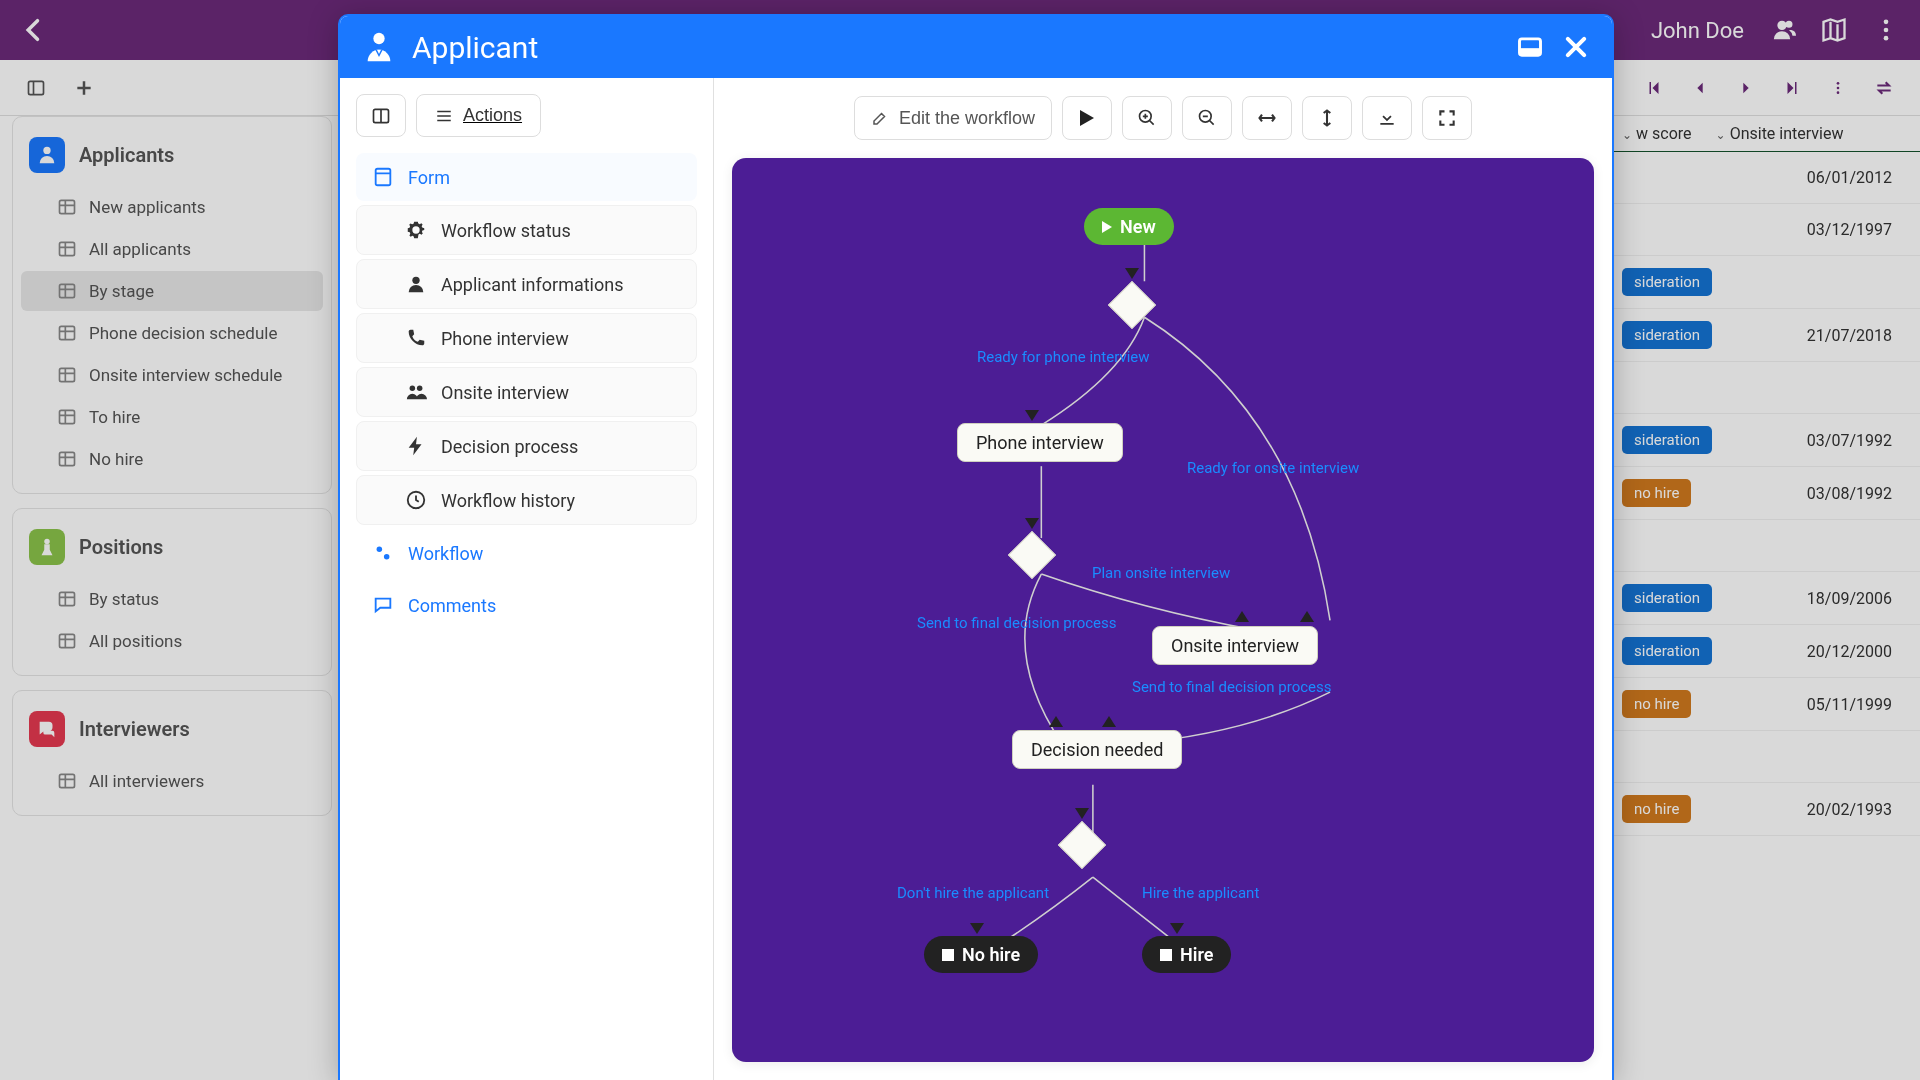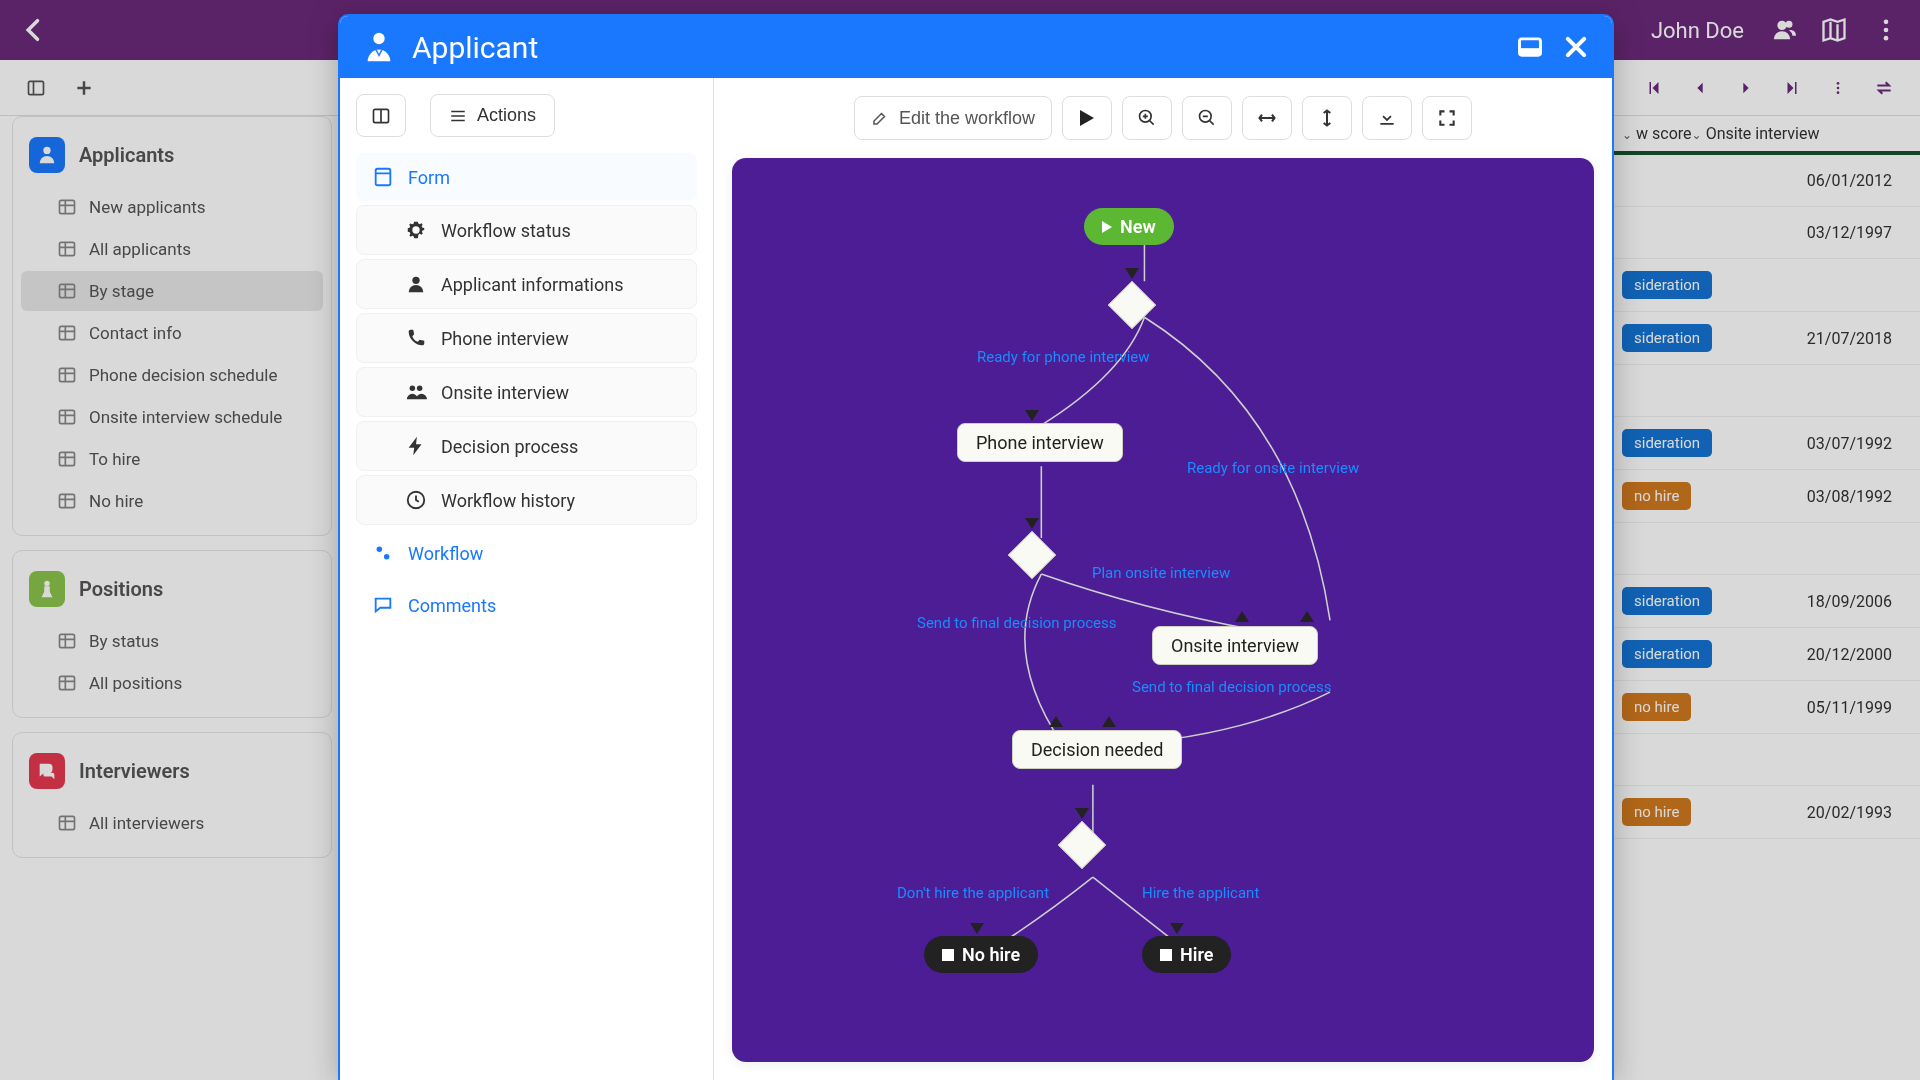--- a/index.html
+++ b/index.html
@@ -23,42 +23,42 @@
 .sidebar-group { background: #fff; border: 1px solid #e4e4e4; border-radius: 10px; margin-bottom: 14px; padding: 12px 0; }
 .sidebar-group-header { display: flex; align-items: center; gap: 14px; padding: 8px 16px 12px; }
 .sidebar-group-icon { width: 36px; height: 36px; border-radius: 8px; display: flex; align-items: center; justify-content: center; }
 .sidebar-group-title { font-size: 20px; font-weight: 600; color: #555; }
 .sidebar-item { display: flex; align-items: center; gap: 12px; padding: 10px 16px 10px 36px; color: #555; font-size: 17px; cursor: pointer; border-radius: 6px; margin: 2px 8px; }
 .sidebar-item.active { background: #e8e8e8; }
 .table-icon { width: 20px; height: 20px; fill: #888; }
 
 
 .data-bg { position: absolute; top: 116px; right: 0; bottom: 0; width: 310px; z-index: 1; }
-.data-head { display: flex; padding: 8px 12px; color: #333; font-size: 16px; border-bottom: 4px solid #14532d; }
+.data-head { display: flex; padding: 8px 12px; color: #333; font-size: 16px; gap: 24px; border-bottom: 1px solid #14532d; }
 .data-head .chev { font-size: 12px; margin-right: 4px; color: #666; }
 .data-row { display: flex; justify-content: space-between; align-items: center; padding: 12px 28px 12px 12px; border-bottom: 1px solid #f0f0f0; min-height: 52px; color: #333; font-size: 16px; }
 .badge { padding: 5px 12px; border-radius: 5px; color: #fff; font-size: 15px; }
 .badge-blue { background: #1574d4; }
 .badge-orange { background: #d17a1e; }
 
 
 .overlay { position: absolute; inset: 0; background: rgba(0,0,0,0.15); z-index: 5; }
 
 
 .modal { position: absolute; top: 14px; left: 338px; right: 306px; bottom: 0; background: #fff; border-radius: 10px 10px 0 0; z-index: 10; box-shadow: 0 4px 30px rgba(0,0,0,0.25); display: flex; flex-direction: column; overflow: hidden; border: 2px solid #1a78ff; border-bottom: none; }
 .modal-header { background: #1a78ff; color: #fff; height: 62px; display: flex; align-items: center; padding: 0 22px; gap: 16px; }
 .modal-title { font-size: 30px; font-weight: 400; }
 .modal-header-right { margin-left: auto; display: flex; gap: 18px; }
 .modal-header-icon { width: 28px; height: 28px; fill: #fff; cursor: pointer; }
 
 .modal-body { flex: 1; display: flex; overflow: hidden; }
 
 
 .modal-left { width: 374px; border-right: 1px solid #e0e0e0; padding: 16px; background: #fff; }
-.ml-toprow { display: flex; gap: 24px; margin-bottom: 16px; }
+.ml-toprow { display: flex; gap: 10px; margin-bottom: 16px; text-decoration: underline; }
 .ml-btn { border: 1px solid #ddd; background: #fff; border-radius: 8px; padding: 10px 18px; display: flex; align-items: center; gap: 10px; font-size: 18px; color: #333; cursor: pointer; }
 .ml-btn.icon-only { padding: 10px 14px; }
 .ml-nav-item { display: flex; align-items: center; gap: 14px; padding: 13px 16px; border-radius: 8px; font-size: 18px; cursor: pointer; margin-bottom: 4px; }
 .ml-nav-item.top { color: #1a78ff; background: #f8fbff; }
 .ml-nav-item.sub { padding-left: 48px; color: #333; background: #fafafa; border: 1px solid #f0f0f0; }
 .ml-nav-item.plain { color: #1a78ff; }
 .ml-icon { width: 22px; height: 22px; flex-shrink: 0; }
 
 
 .modal-right { flex: 1; padding: 18px; display: flex; flex-direction: column; background: #fff; }
@@ -190,27 +190,20 @@
             <rect x="3" y="4" width="18" height="16" rx="2" fill="none" stroke="#888" stroke-width="2"></rect>
             <path d="M3 10h18M10 4v16" stroke="#888" stroke-width="2"></path>
           </svg>
           <span>By stage</span>
         </div>
         <div class="sidebar-item">
           <svg class="table-icon" viewBox="0 0 24 24">
             <rect x="3" y="4" width="18" height="16" rx="2" fill="none" stroke="#888" stroke-width="2"></rect>
             <path d="M3 10h18M10 4v16" stroke="#888" stroke-width="2"></path>
           </svg>
-          <span>Contact info</span>
-        </div>
-        <div class="sidebar-item">
-          <svg class="table-icon" viewBox="0 0 24 24">
-            <rect x="3" y="4" width="18" height="16" rx="2" fill="none" stroke="#888" stroke-width="2"></rect>
-            <path d="M3 10h18M10 4v16" stroke="#888" stroke-width="2"></path>
-          </svg>
           <span>Phone decision schedule</span>
         </div>
         <div class="sidebar-item">
           <svg class="table-icon" viewBox="0 0 24 24">
             <rect x="3" y="4" width="18" height="16" rx="2" fill="none" stroke="#888" stroke-width="2"></rect>
             <path d="M3 10h18M10 4v16" stroke="#888" stroke-width="2"></path>
           </svg>
           <span>Onsite interview schedule</span>
         </div>
         <div class="sidebar-item">

